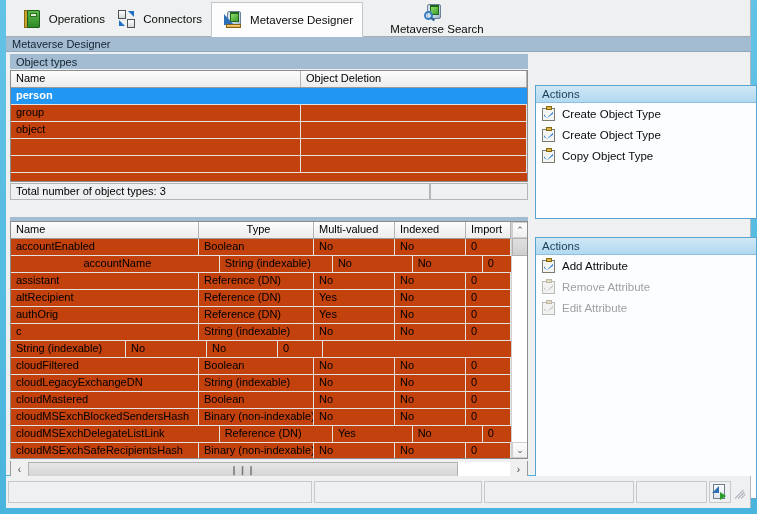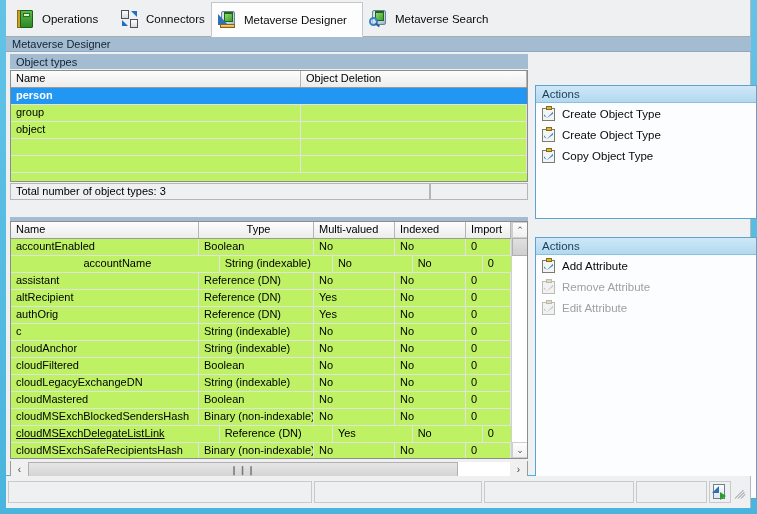--- a/index.html
+++ b/index.html
@@ -40,20 +40,21 @@
   .tab {
     position: absolute;
     top: 2px;
     height: 33px;
     display: flex;
     align-items: center;
     padding: 0 9px 0 6px;
     box-sizing: border-box;
     cursor: default;
     white-space: nowrap;
+    justify-content: flex-end;
   }
   .tab.selected {
     background: #fdfdfd;
     border: 1px solid #c4c7ca;
     border-bottom: 1px solid #fdfdfd;
     top: 2px;
     height: 35px;
   }
   .tab .tab-label {
     font-size: 11.5px;
@@ -165,21 +166,21 @@
     display:flex; align-items:center;
     padding-left:6px;
     font-size:11px;
     color:#12222f;
   }
   #objtypes-header {
     left:4px; top:17px; width:518px;
   }
   .grid {
     position:absolute;
-    background:#bef264;
+    background:#c2410c;
     border:1px solid #8d8d8d;
     box-sizing:border-box;
     overflow:hidden;
   }
   #objtypes-grid {
     left:4px; top:33px;
     width:518px; height:112px;
   }
   .grid-head {
     display:flex;
@@ -447,21 +448,21 @@
       <div class="tab selected" style="left: 205px; width: 152px;">
         <span class="tico ico-cube ico-designer">
           <span class="cu-back"></span>
           <span class="cu-top"></span>
           <span class="cu-cube"></span>
           <span class="dz-pen"></span>
           <span class="dz-ruler"></span>
         </span>
         <span class="tab-label">Metaverse Designer</span>
       </div>
-      <div class="tab" style="left: 357px; width: 145px;">
+      <div class="tab" style="left: 357px; width: 145px; flex-direction: column;">
         <span class="tico ico-cube ico-search">
           <span class="cu-back"></span>
           <span class="cu-top"></span>
           <span class="cu-cube"></span>
           <span class="sr-glass"></span>
           <span class="sr-handle"></span>
         </span>
         <span class="tab-label">Metaverse Search</span>
       </div>
     </div>
@@ -553,21 +554,20 @@
             <div class="cell" style="width: 45px;">0</div>
           </div>
           <div class="grid-row">
             <div class="cell" style="width: 188px;">c</div>
             <div class="cell" style="width: 115px;">String (indexable)</div>
             <div class="cell" style="width: 81px;">No</div>
             <div class="cell" style="width: 71px;">No</div>
             <div class="cell" style="width: 45px;">0</div>
           </div>
           <div class="grid-row">
-            <div class="cell" style="width: 188px;">cloudAnchor</div>
             <div class="cell" style="width: 115px;">String (indexable)</div>
             <div class="cell" style="width: 81px;">No</div>
             <div class="cell" style="width: 71px;">No</div>
             <div class="cell" style="width: 45px;">0</div>
           </div>
           <div class="grid-row">
             <div class="cell" style="width: 188px;">cloudFiltered</div>
             <div class="cell" style="width: 115px;">Boolean</div>
             <div class="cell" style="width: 81px;">No</div>
             <div class="cell" style="width: 71px;">No</div>
@@ -588,21 +588,21 @@
             <div class="cell" style="width: 45px;">0</div>
           </div>
           <div class="grid-row">
             <div class="cell" style="width: 188px;">cloudMSExchBlockedSendersHash</div>
             <div class="cell" style="width: 115px;">Binary (non-indexable)</div>
             <div class="cell" style="width: 81px;">No</div>
             <div class="cell" style="width: 71px;">No</div>
             <div class="cell" style="width: 45px;">0</div>
           </div>
           <div class="grid-row">
-            <div class="cell" style="width: 212px; text-decoration: underline;">cloudMSExchDelegateListLink</div>
+            <div class="cell" style="width: 212px;">cloudMSExchDelegateListLink</div>
             <div class="cell" style="width: 115px;">Reference (DN)</div>
             <div class="cell" style="width: 81px;">Yes</div>
             <div class="cell" style="width: 71px;">No</div>
             <div class="cell" style="width: 45px;">0</div>
           </div>
           <div class="grid-row">
             <div class="cell" style="width: 188px;">cloudMSExchSafeRecipientsHash</div>
             <div class="cell" style="width: 115px;">Binary (non-indexable)</div>
             <div class="cell" style="width: 81px;">No</div>
             <div class="cell" style="width: 71px;">No</div>

